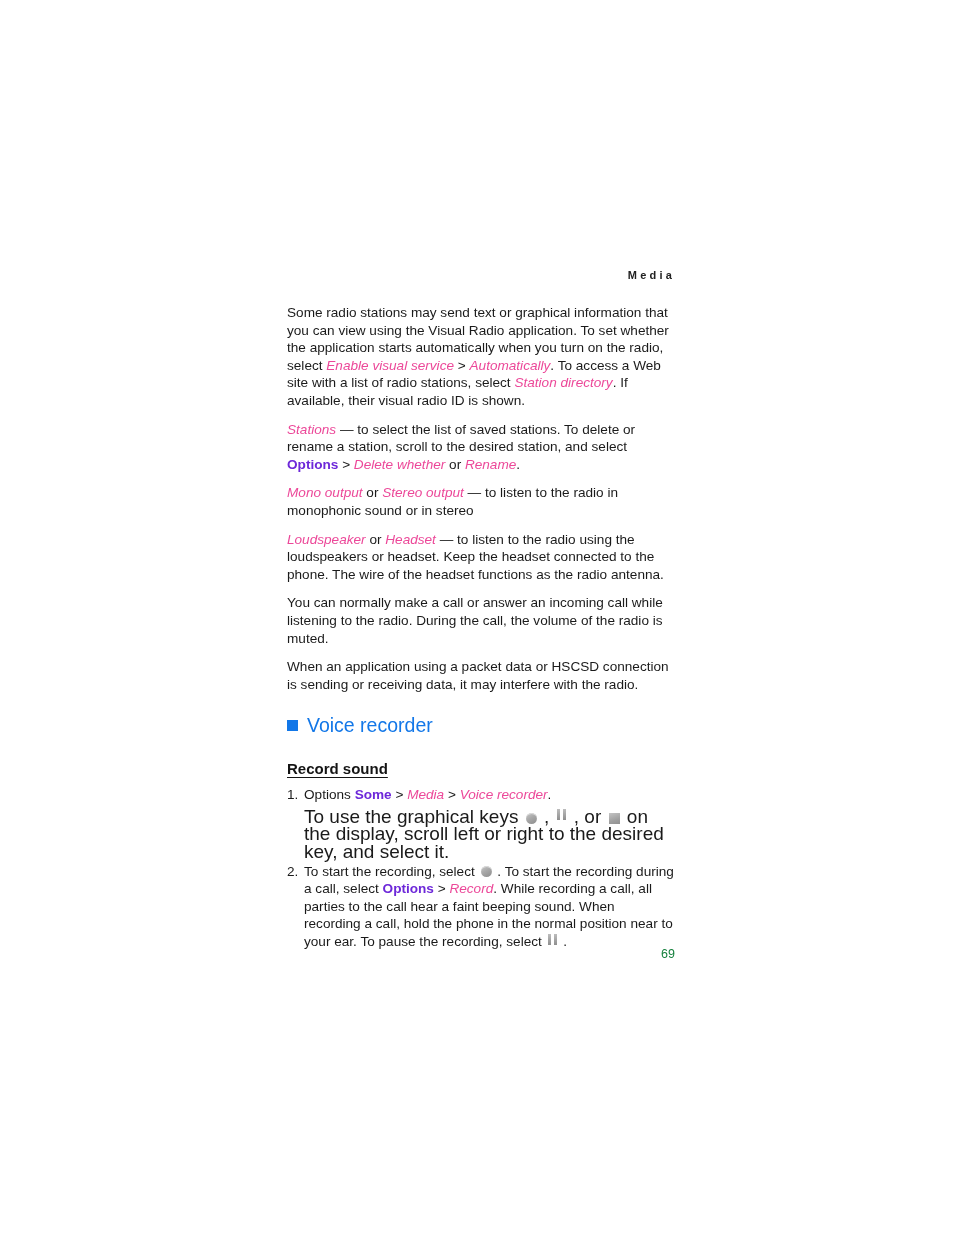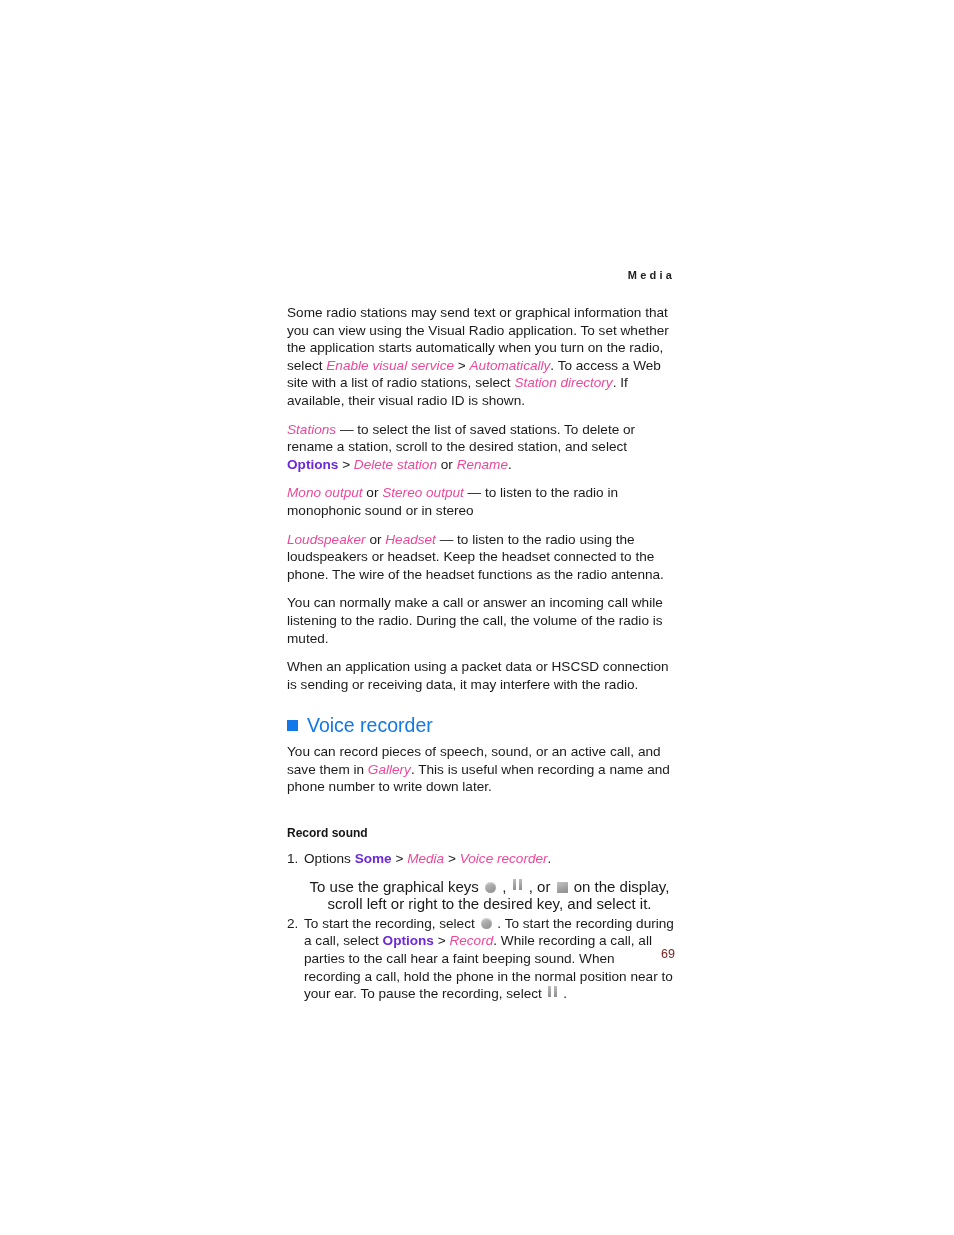--- a/index.html
+++ b/index.html
@@ -87,24 +87,25 @@
     background: #1277e8;
     margin-right: 9px;
     flex: 0 0 auto;
     position: relative;
     top: 0px;
   }
 
   
   .sub-heading {
     margin: 17px 0 8px 0;
-    font-size: 12px;
+    font-size: 15px;
     line-height: 18px;
     font-weight: bold;
     color: #141414;
+    text-decoration: underline;
     text-underline-offset: 3px;
     display: inline-block;
   }
   .sub-heading-wrap { margin: 0; }
 
   
   ol.steps {
     margin: 0;
     padding: 0;
     list-style: none;
@@ -118,24 +119,23 @@
   }
   .step-num {
     position: absolute;
     left: 0;
     top: 0;
     font-size: 13.6px;
     line-height: 17.6px;
     color: #1b1b1b;
   }
   .step-sub {
-    margin: 10px 0 0 0;
-    font-size: 15px;
-    line-height: 17.6px;
-    text-align: center;
+    margin: 4px 0 0 0;
+    font-size: 19px;
+    line-height: 17.6px;
   }
 
   
   .keyicon {
     display: inline-block;
     vertical-align: -1px;
     margin: 0 2px;
     position: relative;
   }
   .icon-record {
@@ -165,58 +165,57 @@
 
   
   .page-number {
     position: absolute;
     left: 0;
     top: 0;
     width: 388px;
     text-align: right;
     font-size: 12.5px;
     line-height: 16px;
-    color: #7f1d1d;
+    color: #15803d;
   }
   .pagenum-holder {
     position: absolute;
     left: 287px;
     top: 946px;
     width: 388px;
     height: 18px;
   }
 </style>
 </head>
 <body>
 
 <div class="page">
 
   <div class="content">
 
     <div class="running-header">Media</div>
 
     <p class="body"><span>Some radio stations may send text or graphical information that you can view using the Visual Radio application. To set whether the application starts automatically when you turn on the radio, select </span><span class="lnk">Enable visual service</span><span class="gt"> &gt; </span><span class="lnk">Automatically</span><span>. To access a Web site with a list of radio stations, select </span><span class="lnk">Station directory</span><span>. If available, their visual radio ID is shown.</span></p>
 
-    <p class="body"><span class="lnk">Stations</span><span> — to select the list of saved stations. To delete or rename a station, scroll to the desired station, and select </span><span class="lnk-b">Options</span><span class="gt"> &gt; </span><span class="lnk">Delete station</span><span> or </span><span class="lnk">Rename</span><span>.</span></p>
+    <p class="body"><span class="lnk">Stations</span><span> — to select the list of saved stations. To delete or rename a station, scroll to the desired station, and select </span><span class="lnk-b">Options</span><span class="gt"> &gt; </span><span class="lnk">Delete whether</span><span> or </span><span class="lnk">Rename</span><span>.</span></p>
 
     <p class="body"><span class="lnk">Mono output</span><span> or </span><span class="lnk">Stereo output</span><span> — to listen to the radio in monophonic sound or in stereo</span></p>
 
     <p class="body"><span class="lnk">Loudspeaker</span><span> or </span><span class="lnk">Headset</span><span> — to listen to the radio using the loudspeakers or headset. Keep the headset connected to the phone. The wire of the headset functions as the radio antenna.</span></p>
 
 
     <p class="body">You can normally make a call or answer an incoming call while listening to the radio. During the call, the volume of the radio is muted.</p>
 
     <p class="body">When an application using a packet data or HSCSD connection is sending or receiving data, it may interfere with the radio.</p>
 
     <h2 class="sect-heading">
         <span class="sect-bullet"></span>
         <span>Voice recorder</span>
       </h2>
 
-    <p class="body"><span>You can record pieces of speech, sound, or an active call, and save them in </span><span class="lnk">Gallery</span><span>. This is useful when recording a name and phone number to write down later.</span></p>
 
 
     <div class="sub-heading-wrap"><h3 class="sub-heading">Record sound</h3></div>
 
     <ol class="steps">
       <li>
         <span class="step-num">1.</span><span>Options </span><span class="lnk-b">Some</span><span class="gt"> &gt; </span><span class="lnk">Media</span><span class="gt"> &gt; </span><span class="lnk">Voice recorder</span><span>.</span>
         <p class="step-sub"><span>To use the graphical keys </span><span class="keyicon icon-record"></span><span> , </span><span class="keyicon icon-pause"><i></i><i></i></span><span> , or </span><span class="keyicon icon-stop"></span><span> on the display, scroll left or right to the desired key, and select it.</span></p>
       </li>
       <li>

